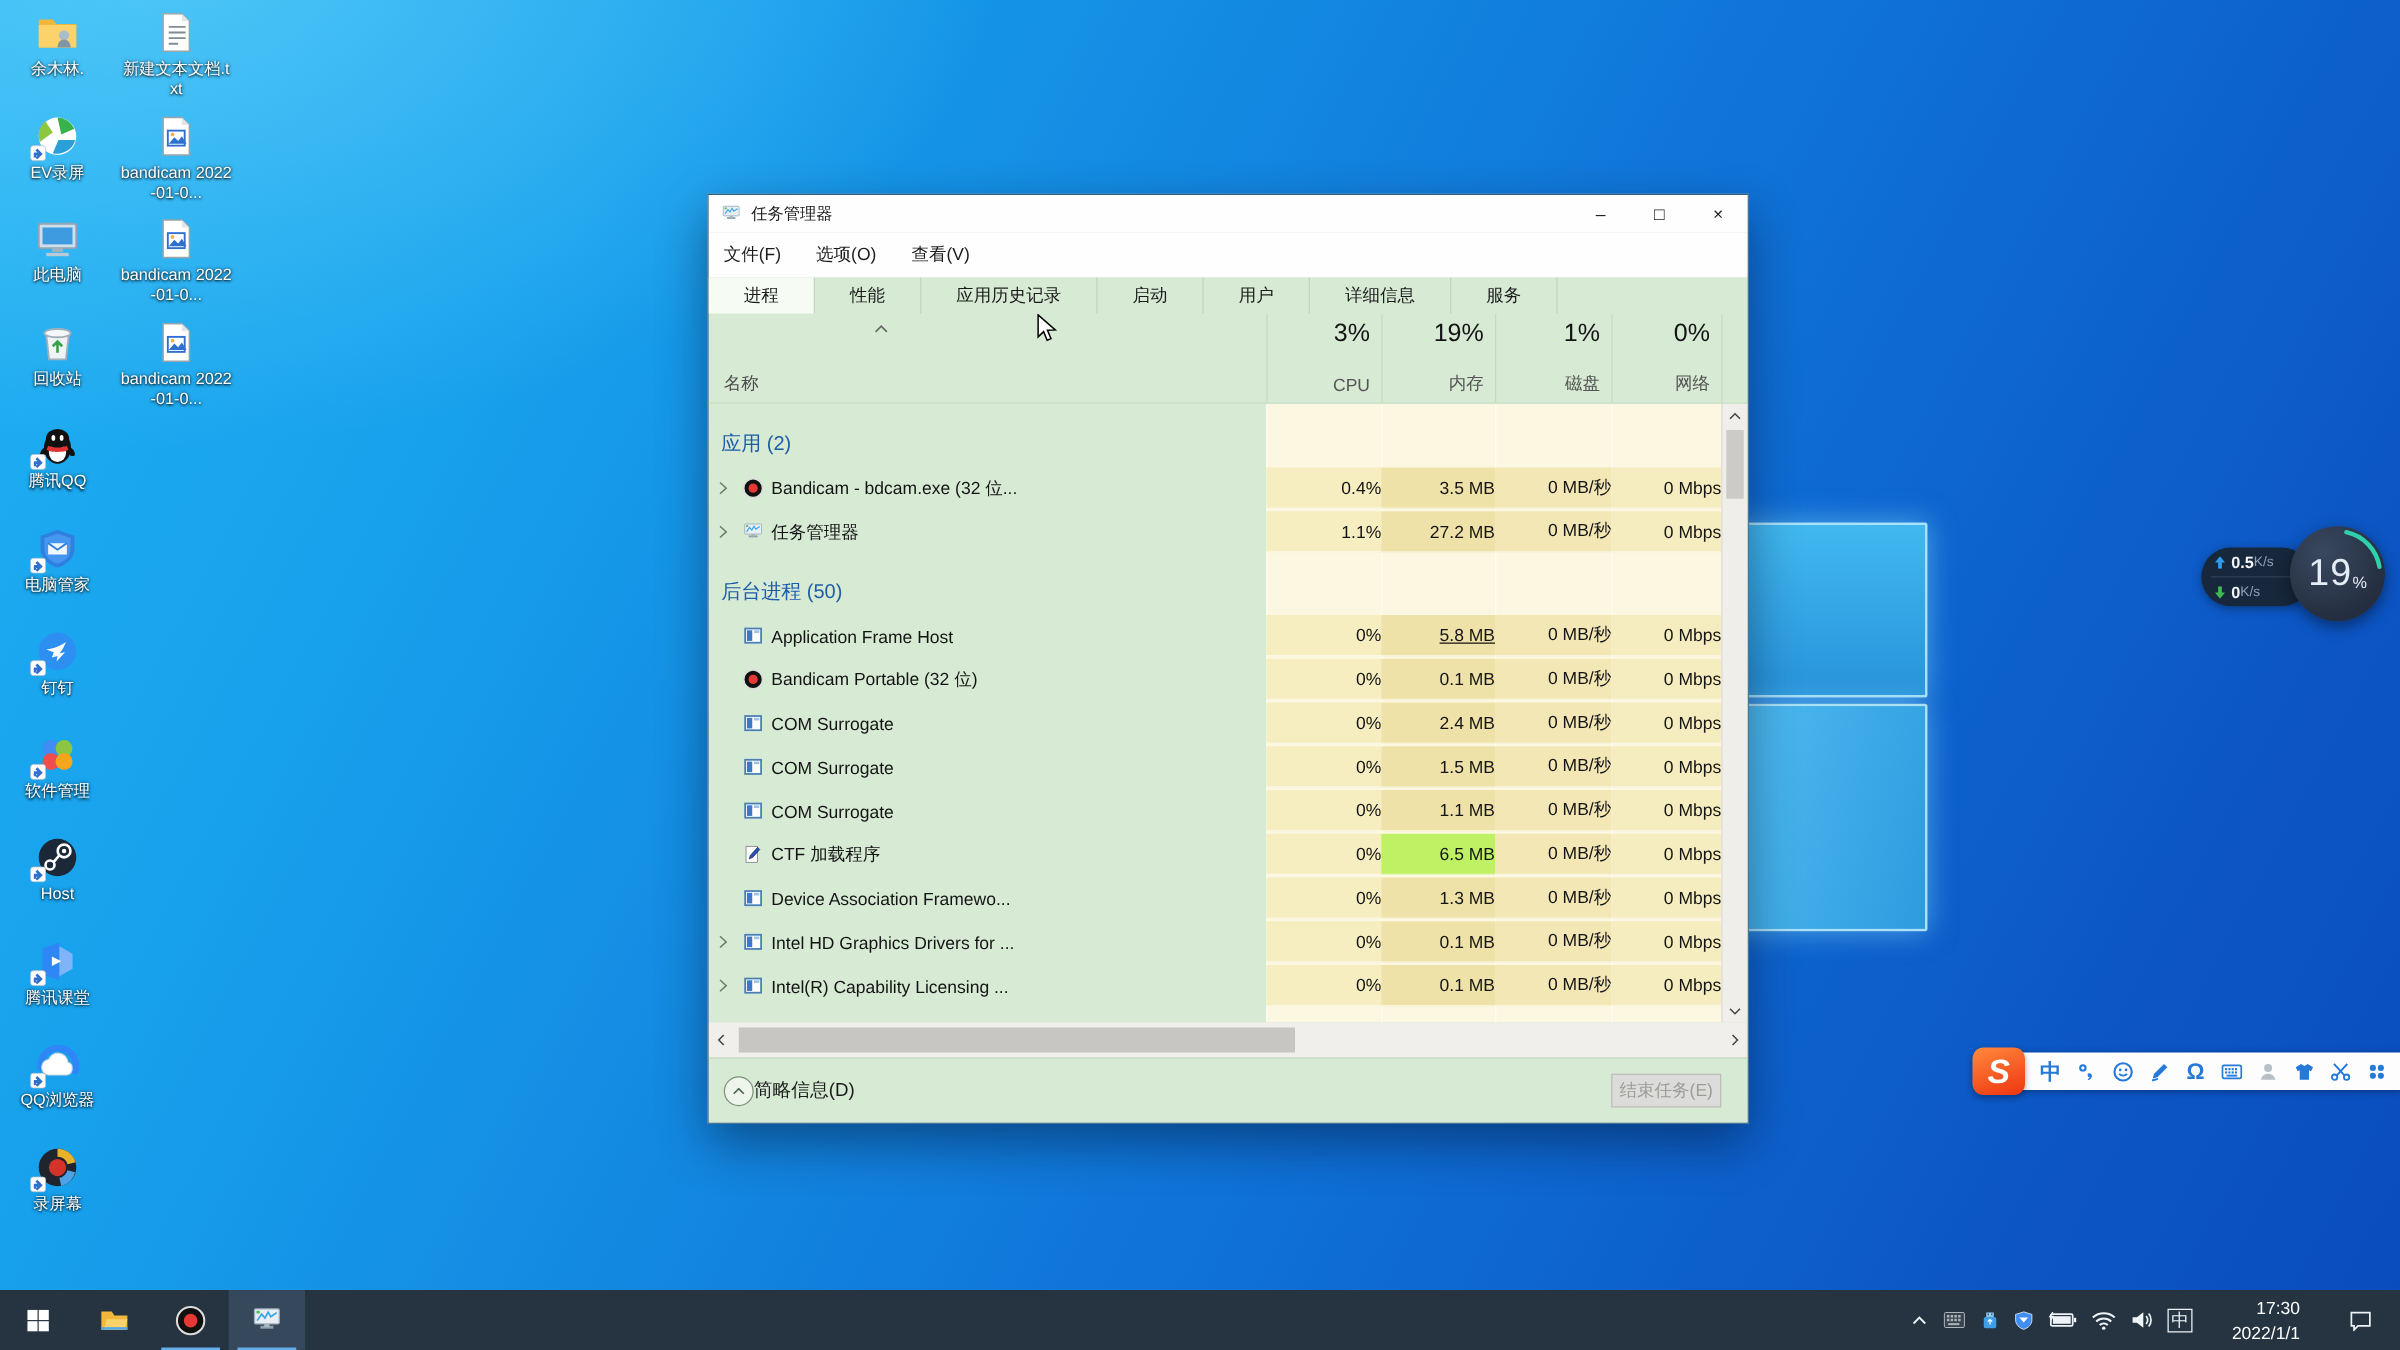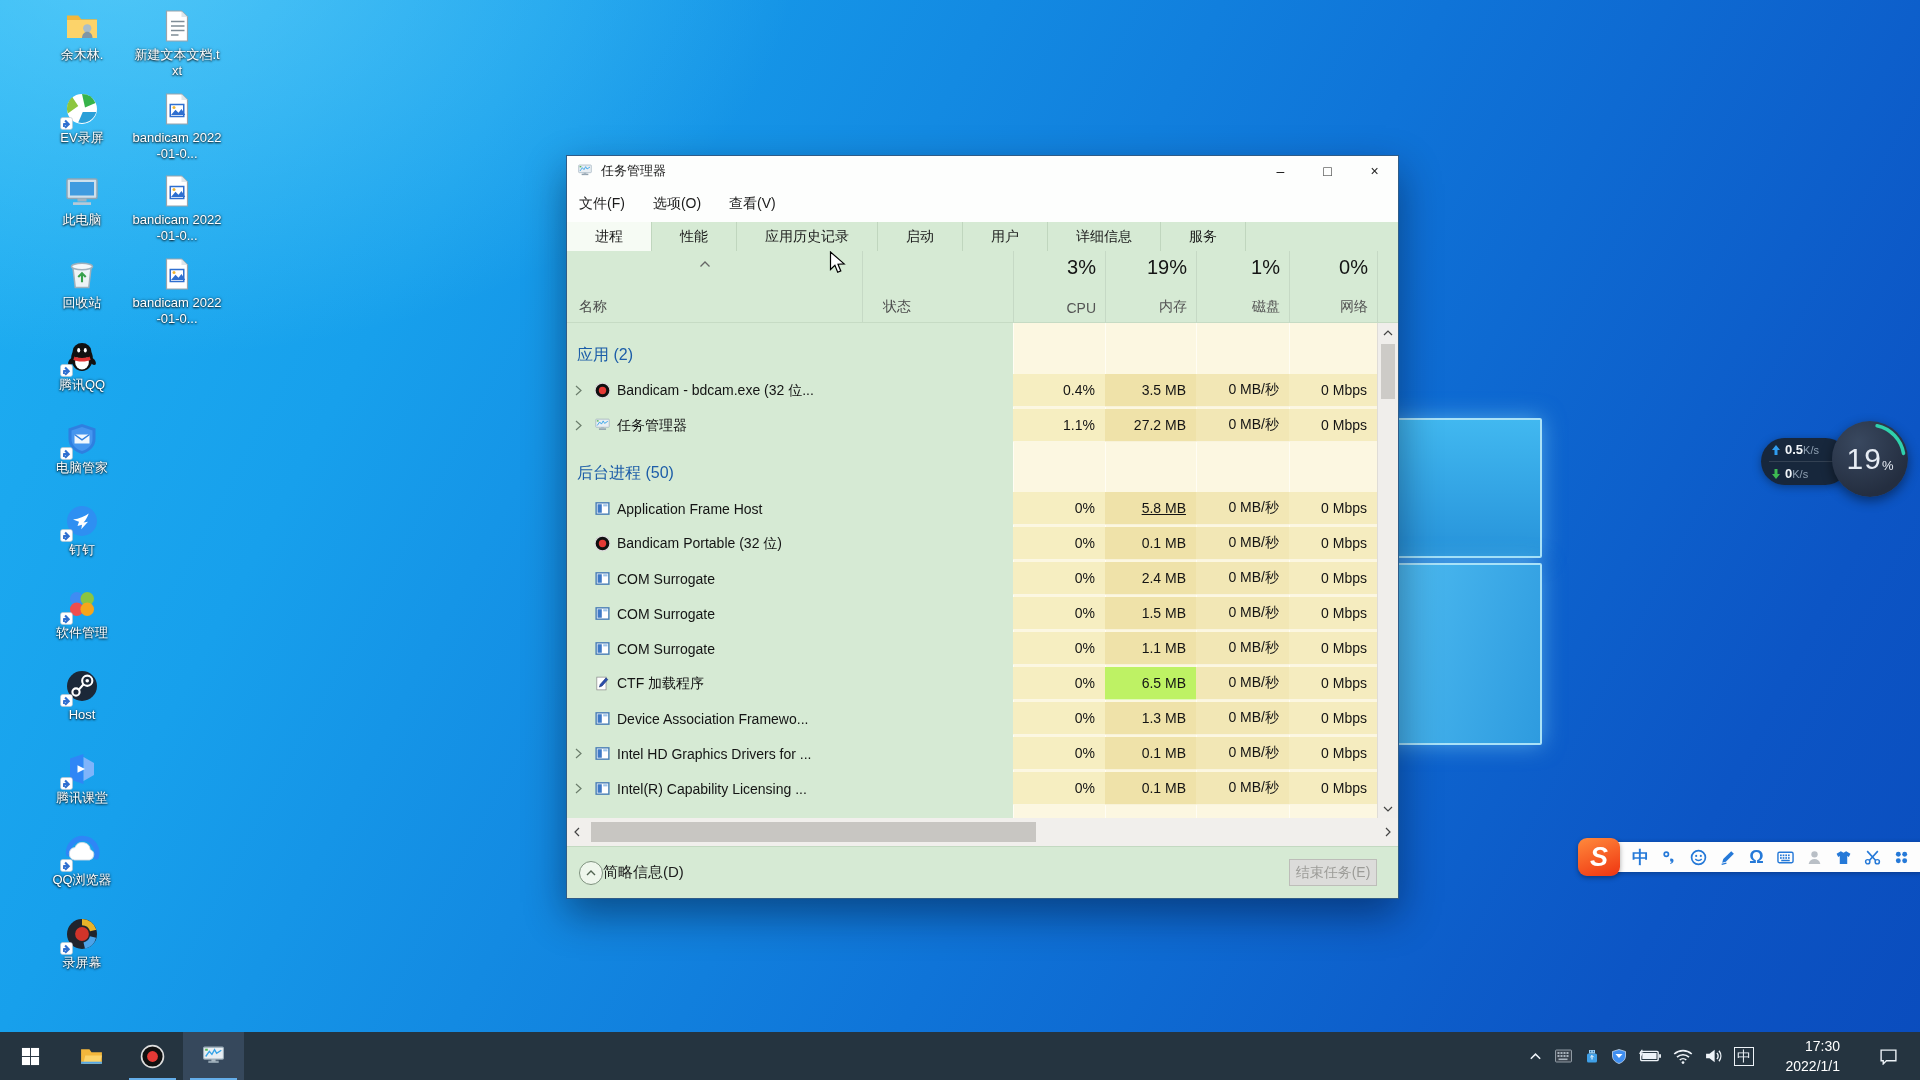--- a/index.html
+++ b/index.html
@@ -8,21 +8,21 @@
     background:
       radial-gradient(1100px 650px at 6% -4%, rgba(130,225,255,.50), transparent 62%),
       linear-gradient(118deg,#1fb0f2 0%,#17a0ec 22%,#0f74d8 58%,#0c55c5 86%,#0a4cbd 100%);}
   
   .pane{position:absolute;left:1240px;width:298px;border:2px solid #a9e2f8;border-radius:2px;
     background:linear-gradient(180deg,#41b8f0,#2793da);box-shadow:0 0 22px rgba(130,215,250,.55);}
   .pane1{top:418px;height:136px;}
   .pane2{top:563px;height:178px;background:linear-gradient(105deg,#3aaeec 45%,#4cbaf0 46%,#2e9bdf 100%);}
   
   .icon-col{position:absolute;top:0;bottom:0;width:90px;}
-  .dicon{position:absolute;left:0;width:90px;text-align:center;cursor:default;margin-left:36px;}
+  .dicon{position:absolute;left:0;width:90px;text-align:center;cursor:default;}
   .dimg{position:relative;width:36px;height:36px;margin:0 auto;}
   .dimg svg{width:36px;height:36px;}
   .shortcut{position:absolute;left:-4px;bottom:-2px;width:13px;height:13px;}
   .shortcut svg{width:13px;height:13px;}
   .dlabel{margin-top:3px;font-size:13px;line-height:16px;color:#fff;
     text-shadow:0 1px 2px rgba(0,0,0,.85),0 0 3px rgba(0,0,0,.6);word-break:break-all;}
   
   .net-widget{position:absolute;left:1761px;top:438px;width:88px;height:47px;border-radius:24px;
     background:rgba(25,35,50,.93);box-shadow:0 2px 8px rgba(0,0,0,.35);color:#fff;z-index:5;}
   .net-row{height:23px;display:flex;align-items:center;padding-left:10px;}
@@ -63,21 +63,21 @@
   .col-base{position:absolute;top:0;bottom:0;background:#fcf7e1;border-left:1px solid #fffdf3;box-sizing:border-box;}
   .pgroup{height:35px;display:flex;align-items:center;padding-left:10px;color:#1c5da8;font-size:16px;width:810px;box-sizing:border-box;position:relative;}
   .pgroup:first-child{margin-top:15px;}
   .pgroup.tall{height:48px;align-items:flex-end;padding-bottom:7px;}
   .prow{height:35px;position:relative;width:810px;}
   .chev{position:absolute;left:8px;top:0;height:100%;display:flex;align-items:center;}
   .picon{position:absolute;left:27px;top:9px;width:17px;height:17px;}
   .picon svg{width:17px;height:17px;}
   .pname{position:absolute;left:50px;top:0;height:100%;display:flex;align-items:center;font-size:14px;color:#141414;white-space:nowrap;}
   .pv{position:absolute;top:1px;height:33px;display:flex;align-items:center;justify-content:flex-end;
-     padding-right:10px;font-size:14px;color:#141414;box-sizing:border-box;border-bottom:1px solid rgba(255,255,255,.55);}
+     font-size:14px;color:#141414;box-sizing:border-box;border-bottom:1px solid rgba(255,255,255,.55);}
   .vscroll{position:absolute;right:0;top:0;width:21px;height:495px;background:#f0eeeb;border-left:1px solid #dfdcd7;box-sizing:border-box;}
   .vs-btn{position:absolute;left:0;width:20px;height:19px;display:flex;align-items:center;justify-content:center;}
   .vs-thumb{position:absolute;left:3px;top:21px;width:14px;height:55px;background:#cdcbc7;}
   .hscroll{position:relative;height:28px;background:#f1efec;}
   .hs-btn{position:absolute;top:0;width:20px;height:28px;display:flex;align-items:center;justify-content:center;}
   .hs-thumb{position:absolute;left:24px;top:4px;width:445px;height:20px;background:#c8c6c2;}
   .tm-footer{position:relative;height:52px;background:#d6ead4;border-top:1px solid #c3d9c1;display:flex;align-items:center;box-sizing:border-box;}
   .fcirc{width:22px;height:22px;border-radius:50%;border:1px solid #7e927e;background:#eef6ec;margin-left:12px;
     display:flex;align-items:center;justify-content:center;}
   .flabel{font-size:15px;color:#1b1b1b;}
@@ -358,23 +358,20 @@
 
     <div class="tm-header">
       <div class="hcol hname">
         <span class="sort">
           <svg width="12" height="8" viewBox="0 0 12 8">
               <path d="M1.5 6.5L6 2l4.5 4.5" stroke="#666" stroke-width="1.3" fill="none"></path>
             </svg>
         </span>
         <span class="hlabel">名称</span>
       </div>
-      <div class="hcol hstatus">
-        <span class="hlabel">状态</span>
-      </div>
       <div class="hcol" style="left:446px;width:92px">
         <span class="hpct">3%</span>
         <span class="hlabel2">CPU</span>
       </div>
       <div class="hcol" style="left:538px;width:91px">
         <span class="hpct">19%</span>
         <span class="hlabel2">内存</span>
       </div>
       <div class="hcol" style="left:629px;width:93px">
         <span class="hpct">1%</span>

